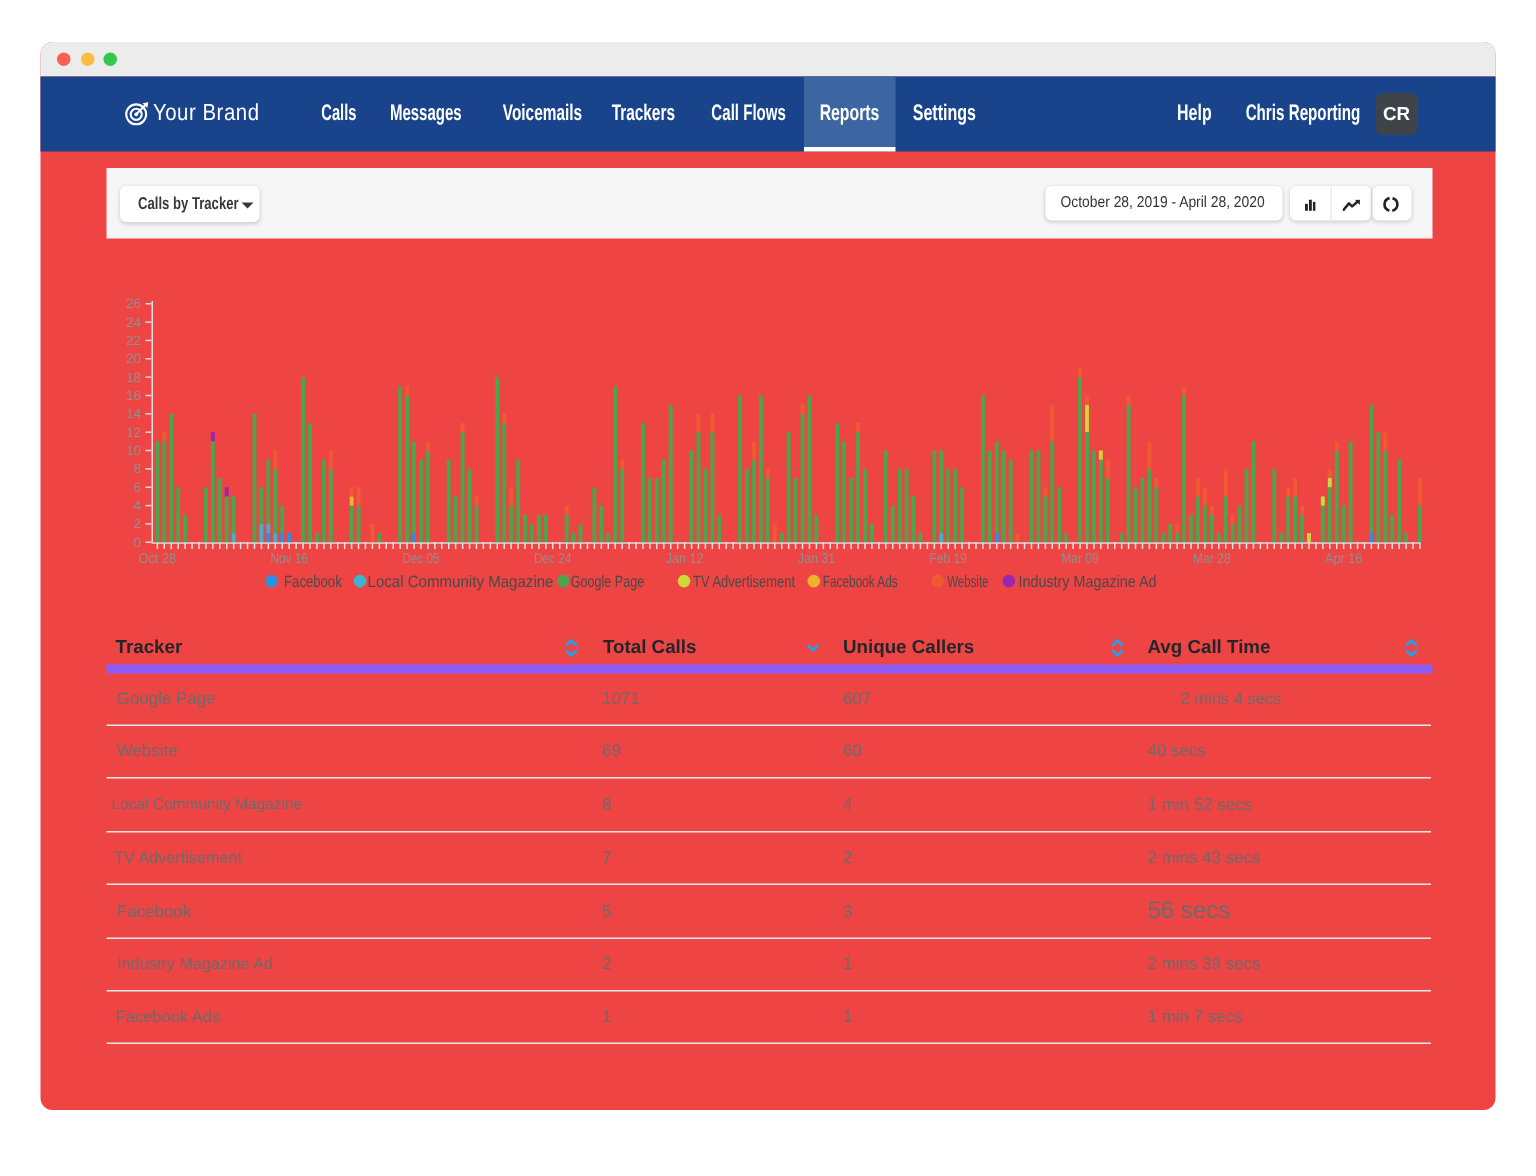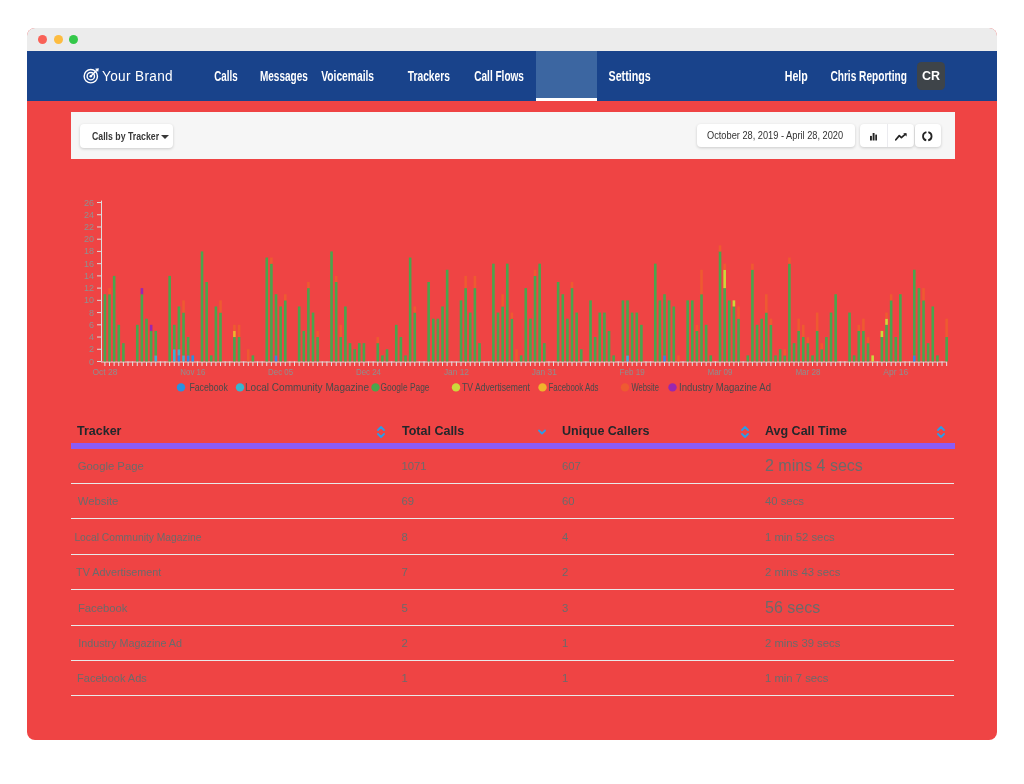--- a/index.html
+++ b/index.html
@@ -25,25 +25,26 @@
         <circle cx="11" cy="13" r="9.4"></circle>
         <circle cx="11" cy="13" r="5.2"></circle>
       </g>
       <circle cx="11" cy="13" r="1.8" fill="#ffffff"></circle>
       <path d="M11 13 L19.5 4.5" stroke="#ffffff" stroke-width="2"></path>
       <path d="M17 2.6 L22.4 1.6 L21.4 7 Z" fill="#ffffff"></path>
     </svg>
     <span style="position:absolute;left:75px;top:0;height:50px;line-height:50px;color:#ffffff;font-size:15.5px;letter-spacing:0.4px;"><span style="display:inline-block;transform:scaleX(0.877);transform-origin:0 50%;white-space:nowrap;">Your Brand</span></span>
     <div class="nav-item" style="left:138.8px;width:120px;"><span style="display:inline-block;transform:scaleX(0.652);white-space:nowrap;">Calls</span></div>
     <div class="nav-item" style="left:196.9px;width:120px;"><span style="display:inline-block;transform:scaleX(0.667);white-space:nowrap;">Messages</span></div>
-    <div class="nav-item" style="left:261px;width:120px;"><span style="display:inline-block;transform:scaleX(0.684);white-space:nowrap;">Voicemails</span></div>
+    <div class="nav-item" style="left:275px;width:120px;"><span style="display:inline-block;transform:scaleX(0.684);white-space:nowrap;">Voicemails</span></div>
     <div class="nav-item" style="left:342.3px;width:120px;"><span style="display:inline-block;transform:scaleX(0.684);white-space:nowrap;">Trackers</span></div>
     <div class="nav-item" style="left:411.7px;width:120px;"><span style="display:inline-block;transform:scaleX(0.670);white-space:nowrap;">Call Flows</span></div>
     <div style="position:absolute;left:509.2px;top:0;width:60.4px;height:47px;background:#3c66a1;"></div>
     <div style="position:absolute;left:509.2px;top:47px;width:60.4px;height:3px;background:#ffffff;"></div>
+    <div class="nav-item" style="left:479.4px;width:120px;z-index:2;"><span style="display:inline-block;transform:scaleX(0.702);white-space:nowrap;">Reports</span></div>
     <div class="nav-item" style="left:542.9px;width:120px;"><span style="display:inline-block;transform:scaleX(0.713);white-space:nowrap;">Settings</span></div>
     <div class="nav-item" style="left:709.5px;width:120px;"><span style="display:inline-block;transform:scaleX(0.708);white-space:nowrap;">Help</span></div>
     <div class="nav-item" style="left:781.8px;width:120px;"><span style="display:inline-block;transform:scaleX(0.675);white-space:nowrap;">Chris Reporting</span></div>
     <div style="position:absolute;left:890px;top:11px;width:28px;height:28px;background:#3e4449;border-radius:4.5px;color:#fff;font-size:12.5px;font-weight:bold;text-align:center;line-height:28px;">CR</div>
   </div>
   <div class="graybar">
     <div class="btn" style="left:9px;top:12px;width:93px;height:24px;"></div>
     <span style="position:absolute;left:20.6px;top:12px;height:24px;line-height:24px;font-size:11.5px;font-weight:bold;color:#383838;"><span style="display:inline-block;transform:scaleX(0.76);transform-origin:0 50%;white-space:nowrap;">Calls by Tracker</span></span>
     <span style="position:absolute;left:90px;top:22.5px;width:0;height:0;border-left:4px solid transparent;border-right:4px solid transparent;border-top:4.5px solid #383838;"></span>
     <div class="btn" style="left:626px;top:12px;width:158px;height:23px;"></div>
@@ -526,21 +527,21 @@
 <text x="548.5" y="207.3" font-size="11" fill="#4a4a4a" textLength="50.0" lengthAdjust="spacingAndGlyphs">Facebook Ads</text>
 <circle cx="625.0" cy="203.4" r="4.2" fill="#ee5a31"></circle>
 <text x="631.5" y="207.3" font-size="11" fill="#4a4a4a" textLength="27.5" lengthAdjust="spacingAndGlyphs">Website</text>
 <circle cx="672.5" cy="203.4" r="4.2" fill="#9a27af"></circle>
 <text x="679.0" y="207.3" font-size="11" fill="#4a4a4a" textLength="92.0" lengthAdjust="spacingAndGlyphs">Industry Magazine Ad</text>
 </svg>
 <div style="position:absolute;left:71px;top:449px;width:883px;height:35px;border-bottom:1px solid #e9e9e9;">
 <span style="position:absolute;left:6.8px;top:50%;transform:translateY(-50%);font-size:11.3px;color:#6b6b6b;white-space:nowrap;">Google Page</span>
 <span style="position:absolute;left:330.5px;top:50%;transform:translateY(-50%);font-size:11.3px;color:#6b6b6b;">1071</span>
 <span style="position:absolute;left:491px;top:50%;transform:translateY(-50%);font-size:11.3px;color:#6b6b6b;">607</span>
-<span style="position:absolute;left:694px;top:50%;transform:translateY(-50%);font-size:16px;color:#6b6b6b;white-space:nowrap;">2 mins 4 secs</span>
+<span style="position:absolute;left:716px;top:50%;transform:translateY(-50%);font-size:11px;color:#6b6b6b;white-space:nowrap;">2 mins 4 secs</span>
 </div>
 <div style="position:absolute;left:71px;top:484px;width:883px;height:35px;border-bottom:1px solid #e9e9e9;">
 <span style="position:absolute;left:6.8px;top:50%;transform:translateY(-50%);font-size:11.3px;color:#6b6b6b;white-space:nowrap;">Website</span>
 <span style="position:absolute;left:330.5px;top:50%;transform:translateY(-50%);font-size:11.3px;color:#6b6b6b;">69</span>
 <span style="position:absolute;left:491px;top:50%;transform:translateY(-50%);font-size:11.3px;color:#6b6b6b;">60</span>
 <span style="position:absolute;left:694px;top:50%;transform:translateY(-50%);font-size:11.3px;color:#6b6b6b;white-space:nowrap;">40 secs</span>
 </div>
 <div style="position:absolute;left:71px;top:520px;width:883px;height:35px;border-bottom:1px solid #e9e9e9;">
 <span style="position:absolute;left:3.4px;top:50%;transform:translateY(-50%);font-size:10.3px;color:#6b6b6b;white-space:nowrap;">Local Community Magazine</span>
 <span style="position:absolute;left:330.5px;top:50%;transform:translateY(-50%);font-size:11.3px;color:#6b6b6b;">8</span>

